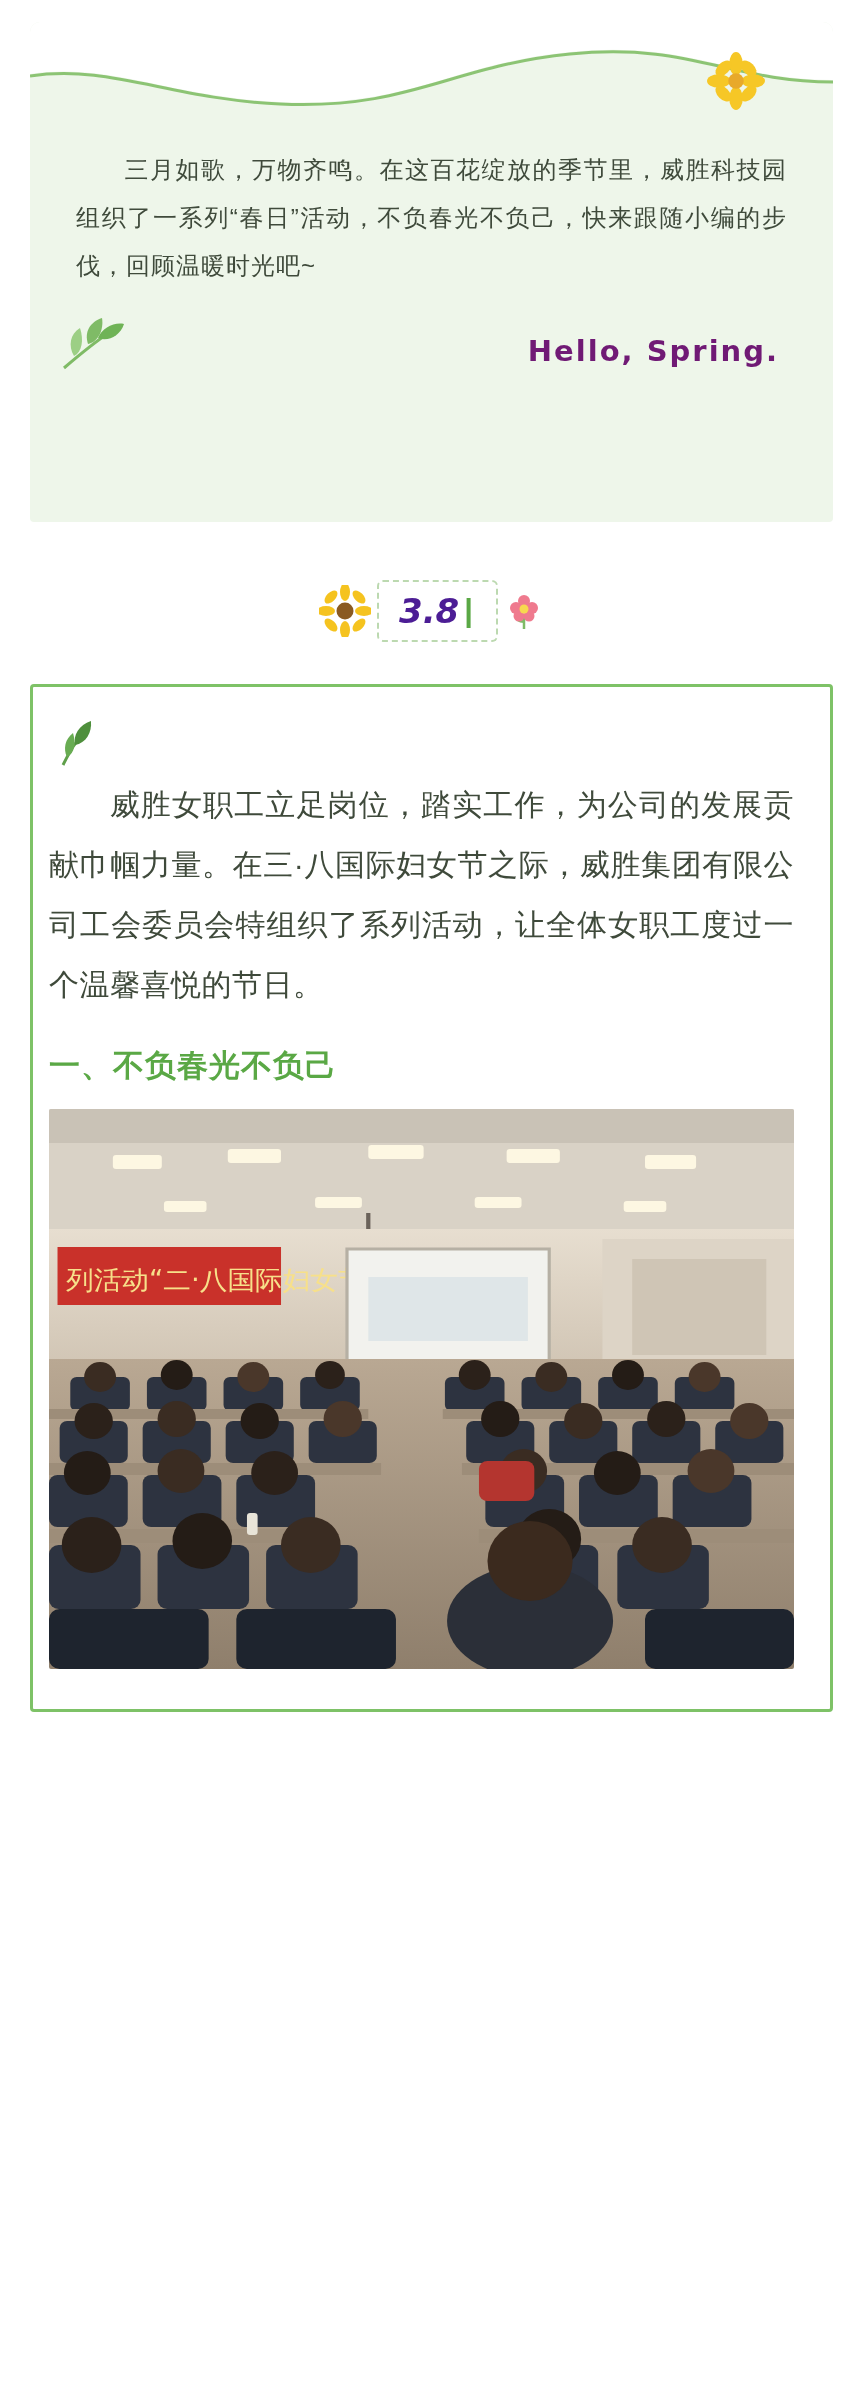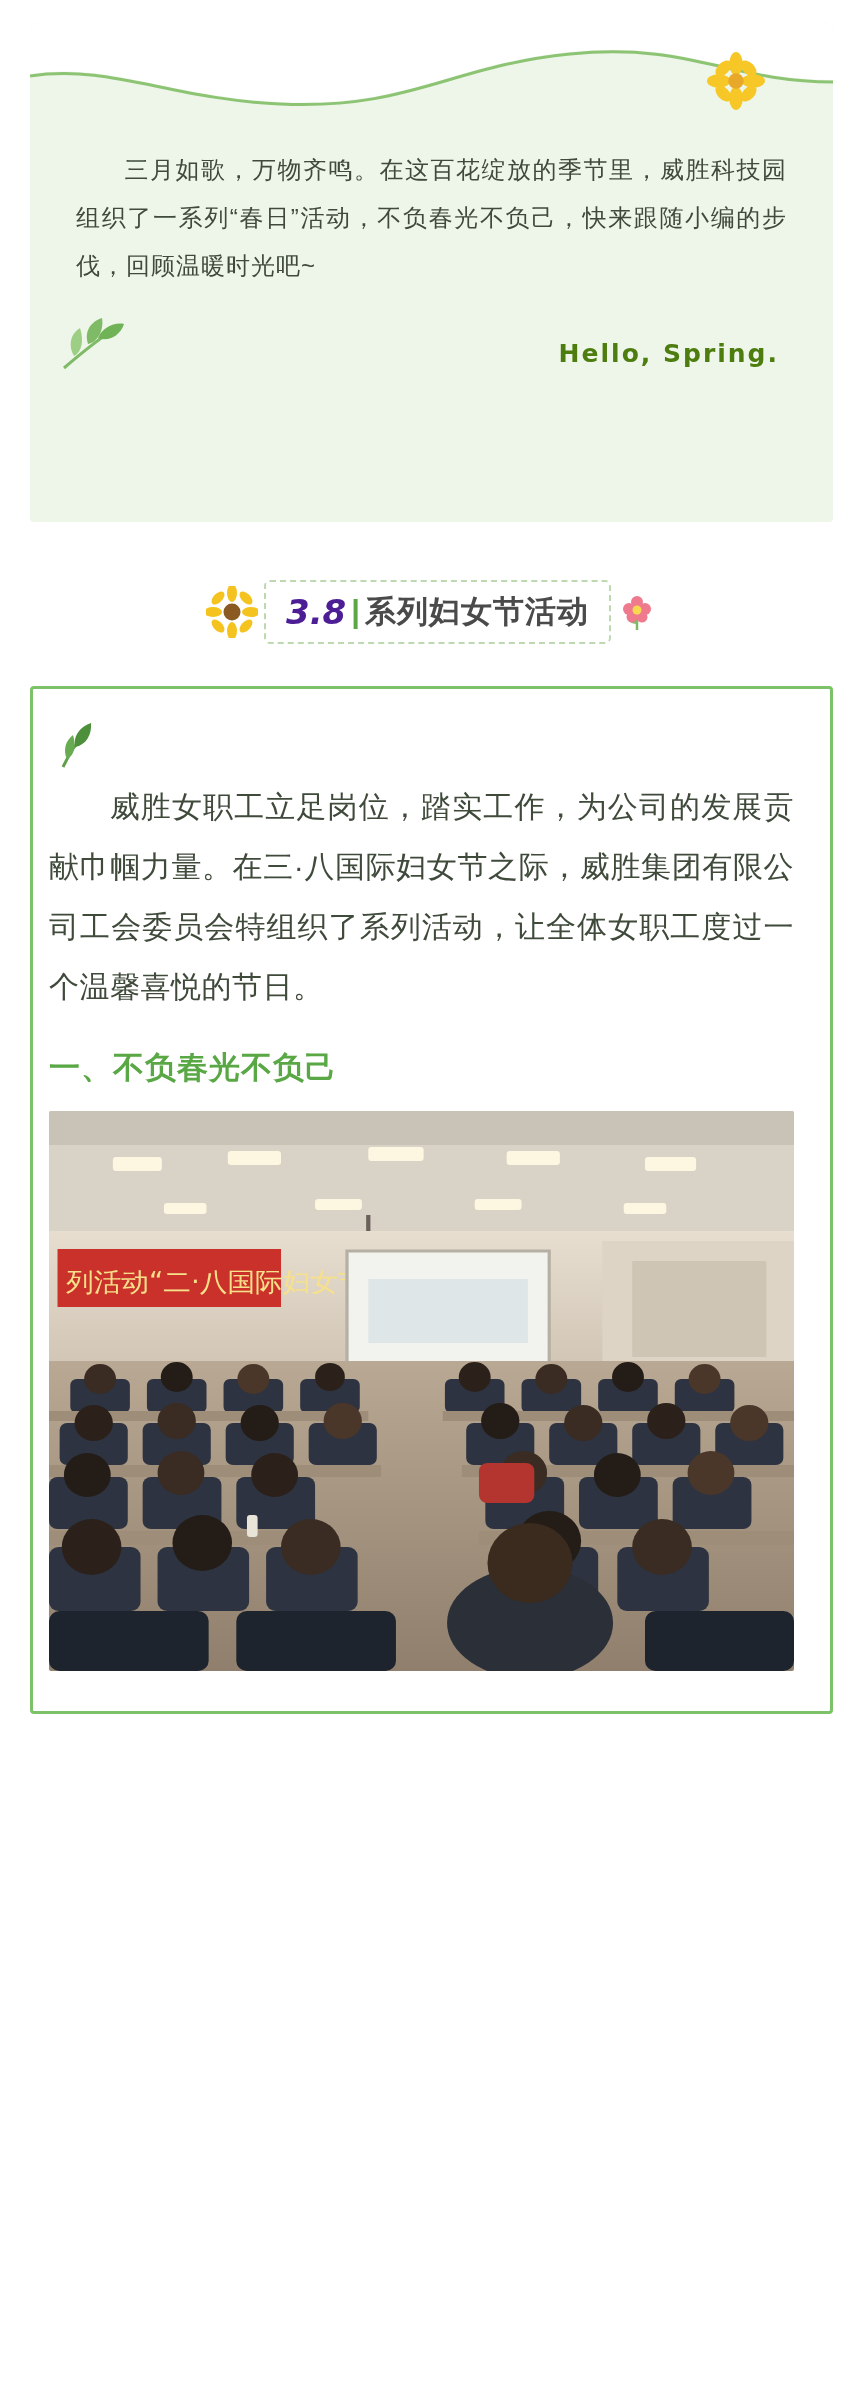--- a/index.html
+++ b/index.html
@@ -57,22 +57,22 @@
     position: absolute;
     left: 28px;
     bottom: 26px;
     width: 72px;
     height: 64px;
   }
   .hero-sign {
     position: absolute;
     right: 54px;
     bottom: 32px;
-    color: #4d7c0f;
-    font-size: 25px;
+    color: #701a75;
+    font-size: 29px;
     font-weight: bold;
     letter-spacing: 2px;
     font-family: "DejaVu Sans", sans-serif;
   }
 
   
   .section-title-row {
     margin: 58px 0 0 0;
     display: flex;
     align-items: center;
@@ -195,21 +195,20 @@
       <ellipse cx="40" cy="40" rx="8" ry="4.5" transform="rotate(-45 40 40)"></ellipse>
       <ellipse cx="40" cy="12" rx="8" ry="4.5" transform="rotate(45 40 12)"></ellipse>
       <ellipse cx="12" cy="40" rx="8" ry="4.5" transform="rotate(45 12 40)"></ellipse>
     </g>
     <circle cx="26" cy="26" r="8.5" fill="#8a5a22"></circle>
   </svg>
 
   <div class="title-box">
     <span class="title-num">3.8</span>
     <span class="title-bar">|</span>
-    <span class="title-text">系列妇女节活动</span>
   </div>
 
   <svg class="flower-icon-sm" viewBox="0 0 40 40">
     <path d="M20 26 L20 38" stroke="#7fbb66" stroke-width="2.5" fill="none"></path>
     <path d="M20 32 C14 32 11 29 11 25 C16 25 19 28 20 32 Z" fill="#7fbb66"></path>
     <g fill="#ef7a8e">
       <circle cx="20" cy="10" r="6"></circle>
       <circle cx="12" cy="17" r="6"></circle>
       <circle cx="28" cy="17" r="6"></circle>
       <circle cx="15" cy="25" r="5.5"></circle>

